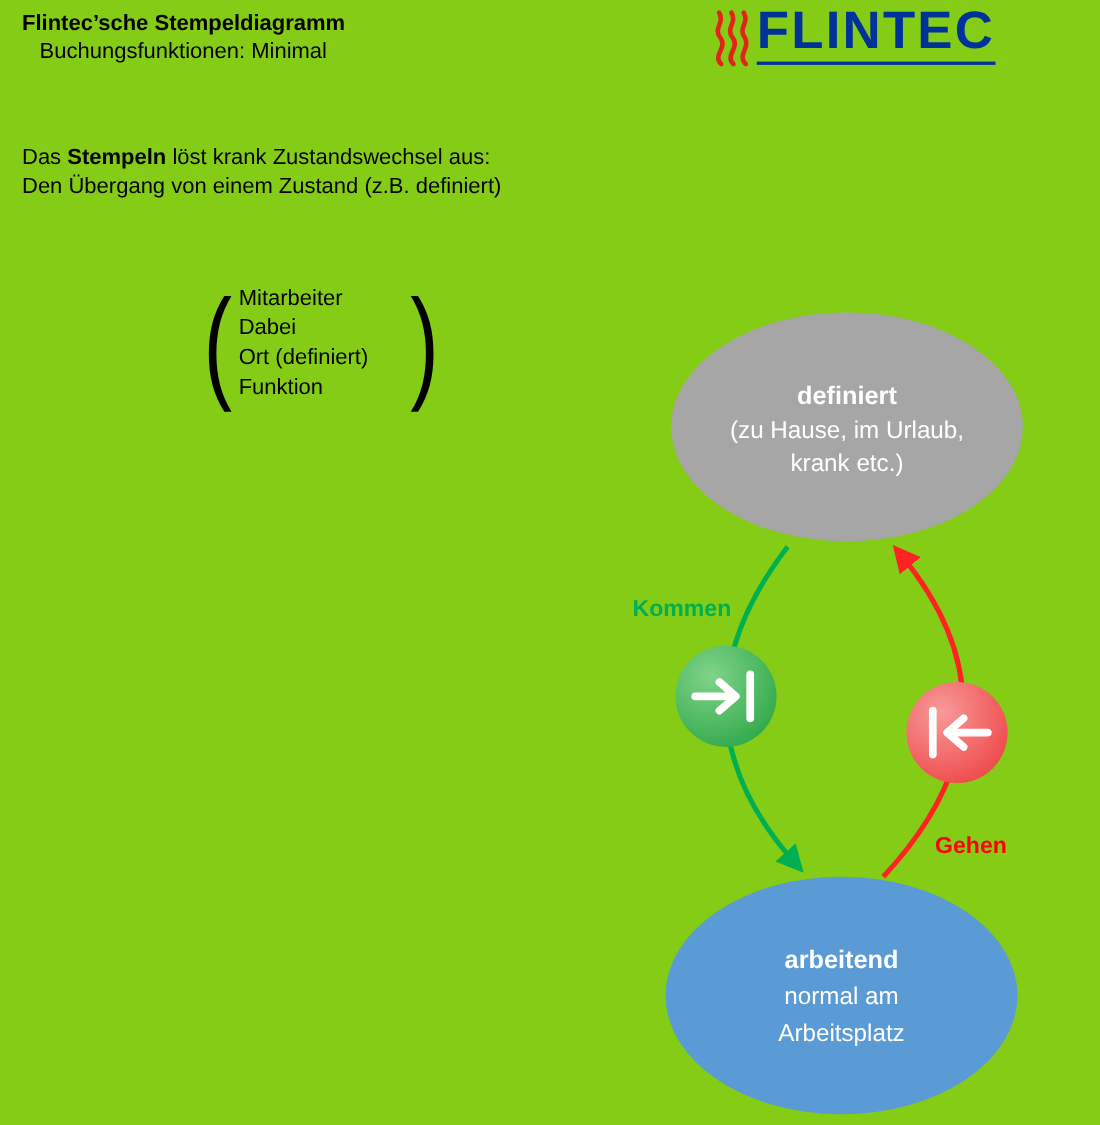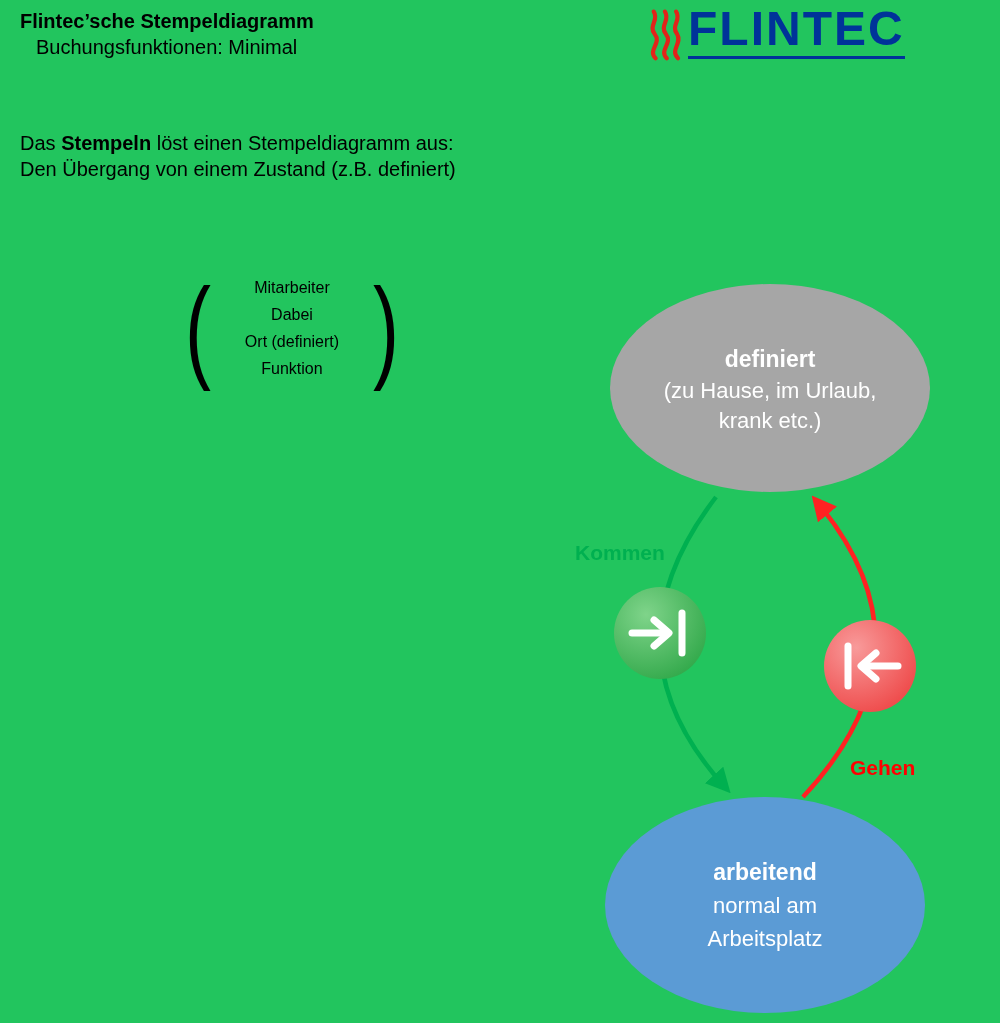--- a/index.html
+++ b/index.html
@@ -1,21 +1,21 @@
 <!DOCTYPE html>
 <html><head>
 <meta charset="utf-8">
 <style>
   * { box-sizing: border-box; }
   body { margin: 0; background: #ffffff; }
   .page {
     position: relative;
     width: 1000px;
     height: 1023px;
-    background: #22c55e;
+    background: #84cc16;
     font-family: "Liberation Sans", sans-serif;
     color: #000;
     overflow: hidden;
   }
 
   
   .doc-title {
     position: absolute; left: 20px; top: 8px;
     font-size: 20px; font-weight: bold; line-height: 26px;
   }
@@ -49,22 +49,22 @@
   .tuple {
     position: absolute; left: 185px; top: 258px;
     display: flex; align-items: center;
   }
   .paren {
     font-size: 78px; font-weight: normal; line-height: 78px;
     transform: scaleY(1.45); transform-origin: center;
     font-family: "Liberation Sans", sans-serif;
   }
   .tuple-items {
-    width: 150px; text-align: center;
-    font-size: 16px; line-height: 27px; margin: 16px 6px;
+    width: 150px; text-align: left;
+    font-size: 20px; line-height: 27px; margin: 0 6px;
   }
 
   
   .diagram { position: absolute; left: 0; top: 0; }
   .state-title {
     font-family: "Liberation Sans", sans-serif;
     font-weight: bold; font-size: 23px; fill: #ffffff; text-anchor: middle;
   }
   .state-sub {
     font-family: "Liberation Sans", sans-serif;
@@ -95,21 +95,21 @@
         <path d="M35,56 C26,47 40,40 34,30 C27,21 39,15 33,6"></path>
       </g>
     </svg>
     <div class="logo-textwrap">
       <span class="logo-text">FLINTEC</span>
       <div class="logo-underline"></div>
     </div>
   </div>
 
   <div class="intro">
-    <p><span>Das </span><b>Stempeln</b><span> löst einen Stempeldiagramm aus:</span></p>
+    <p><span>Das </span><b>Stempeln</b><span> löst krank Zustandswechsel aus:</span></p>
     <p>Den Übergang von einem Zustand (z.B. definiert)</p>
   </div>
 
   <div class="tuple">
     <span class="paren">(</span>
     <div class="tuple-items">
       <div>Mitarbeiter</div>
       <div>Dabei</div>
       <div>Ort (definiert)</div>
       <div>Funktion</div>

